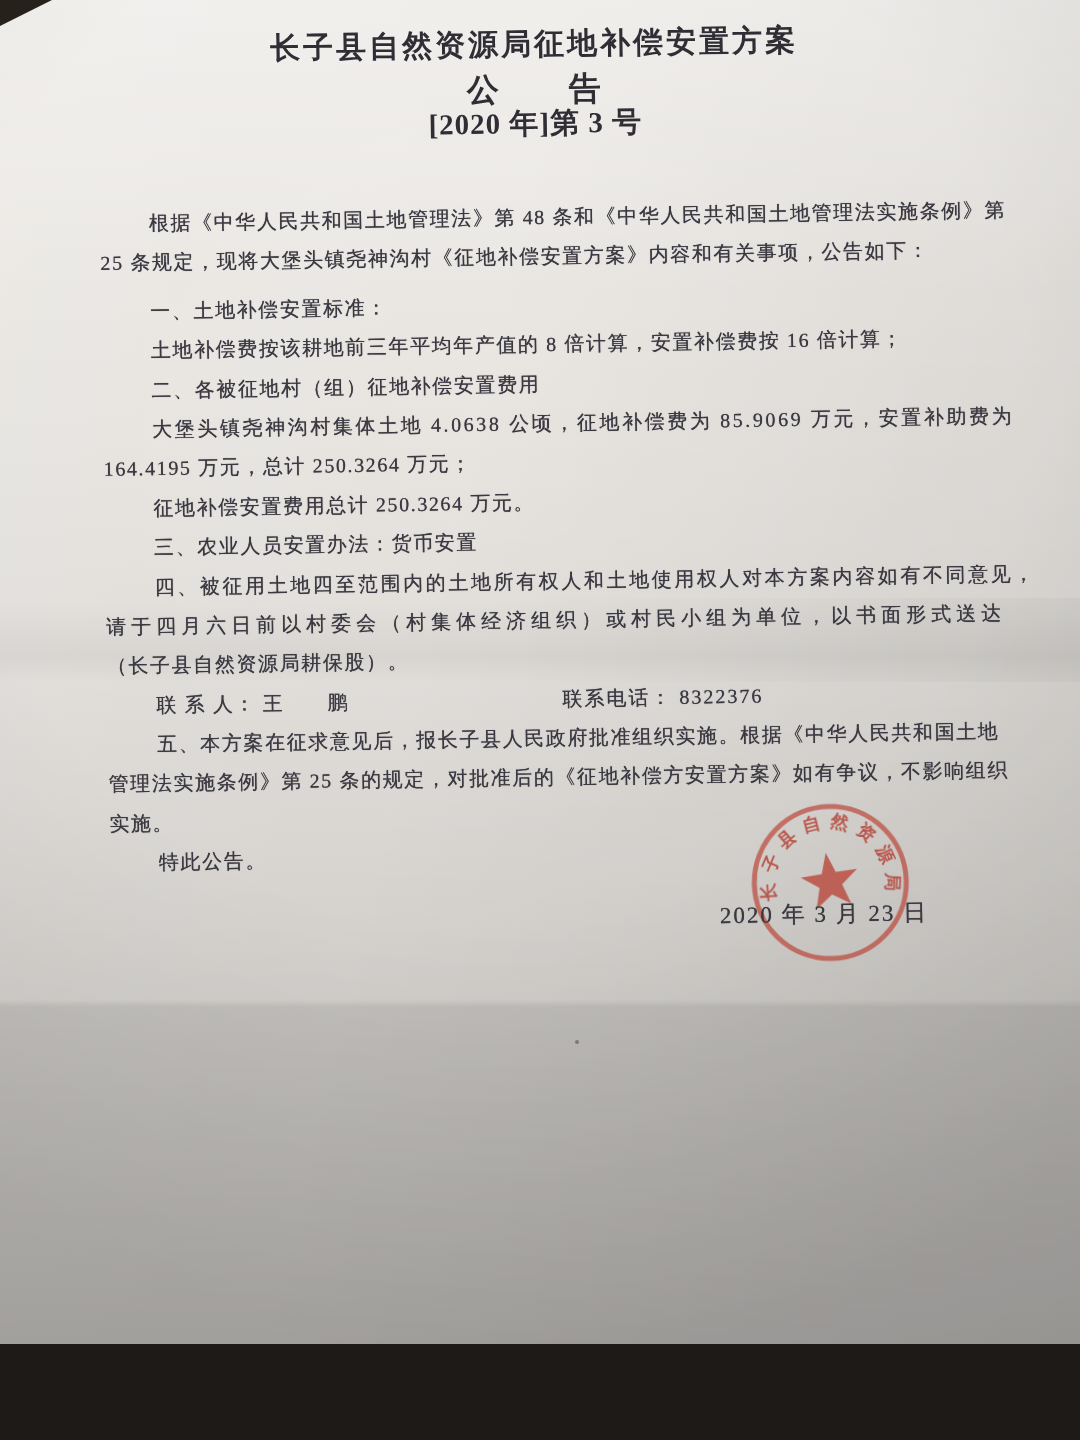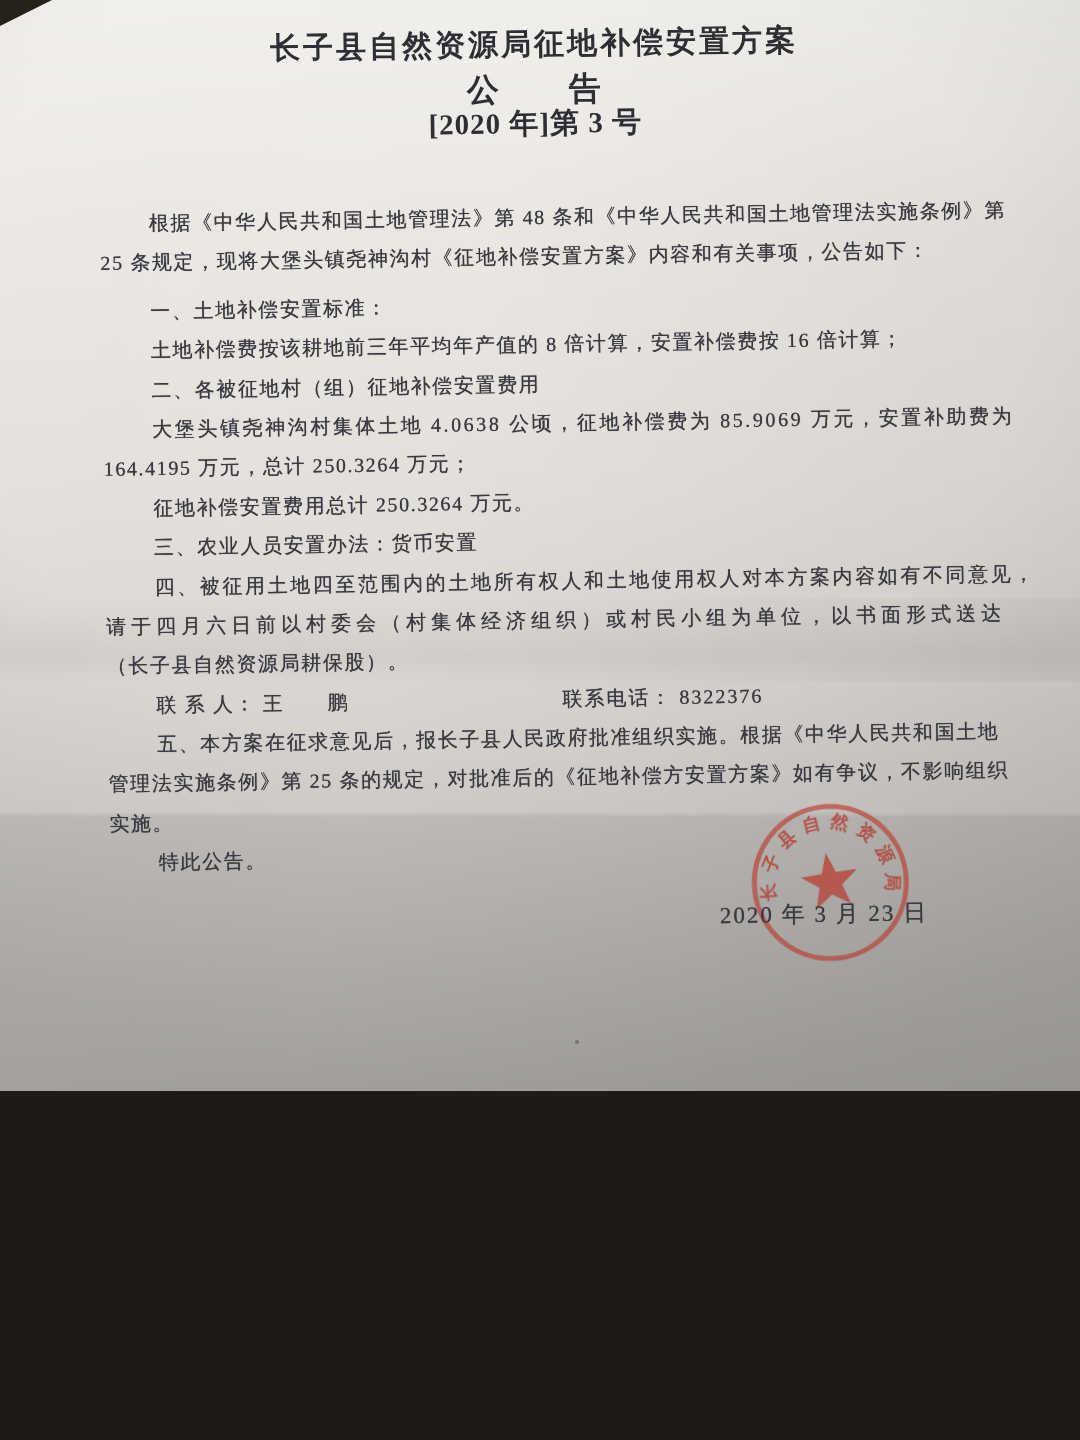--- a/index.html
+++ b/index.html
@@ -1,17 +1,17 @@
 <!DOCTYPE html>
 <html><head>
 <meta charset="utf-8">
 <style>
   html,body{margin:0;padding:0;background:#1d1a17;}
   #photo{
-    position:relative;width:1080px;height:1091px;overflow:hidden;
+    position:relative;width:1080px;height:1344px;overflow:hidden;
     font-family:"Liberation Serif","DejaVu Serif",serif;
     background:#a3a3a3;
   }
   
   #paper{
     position:absolute;inset:0;
     background:
       linear-gradient(to bottom,
         rgba(255,255,255,0.35) 0%, rgba(255,255,255,0.18) 12%,
         rgba(0,0,0,0.00) 22%, rgba(0,0,0,0.03) 45%,

